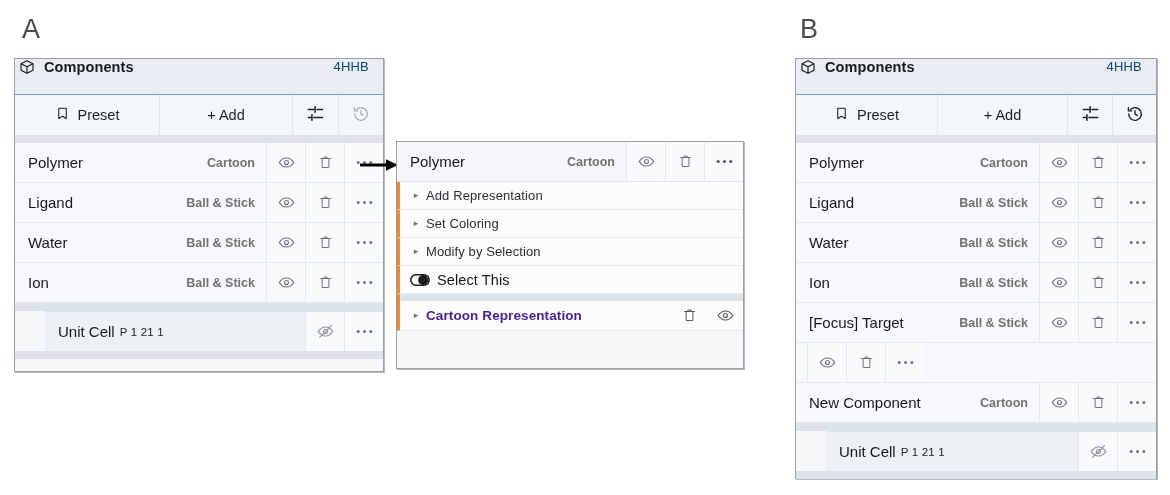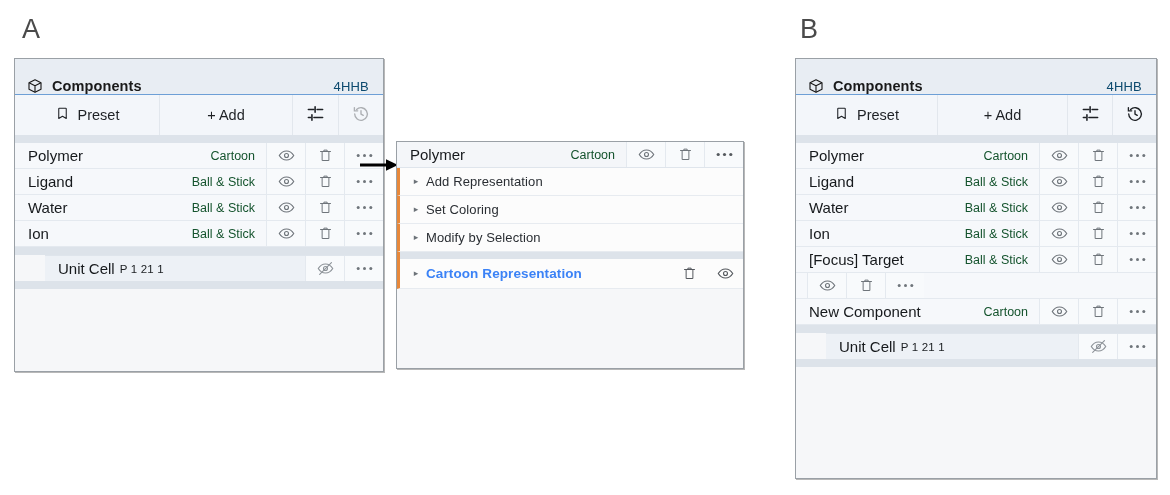--- a/index.html
+++ b/index.html
@@ -18,23 +18,23 @@
 
   
   .ms-panel{
     position:absolute;background:#f6f7f9;
     border:1px solid #9aa0a6;
     box-sizing:border-box;
     box-shadow:1px 1px 0 rgba(0,0,0,.28);
   }
   .ms-header{
     height:36px;background:#e8edf3;
-    display:flex;align-items:flex-end;
+    display:flex;align-items:flex-start;
     border-bottom:1px solid #6d9fd6;
-    box-sizing:border-box;padding:0 14px 0 12px;
+    box-sizing:border-box;padding:0 14px 0 4px;
   }
   .ms-header .cube{margin-right:9px;display:flex;align-items:center;}
   .ms-title{font-size:14.5px;font-weight:bold;color:#1a1a1a;letter-spacing:.1px;}
   .ms-header-right{margin-left:auto;font-size:13px;color:#0c4a6e;letter-spacing:.2px;}
 
   .ms-toolbar{
     height:40px;display:flex;background:#f3f6fa;
     box-sizing:border-box;
   }
   .tb-btn{
@@ -45,33 +45,33 @@
   }
   .tb-btn:last-child{border-right:none;}
   .tb-preset{flex:0 0 145px;}
   .tb-add{flex:0 0 133px;}
   .tb-icon{flex:1 1 auto;}
   .tb-disabled{opacity:.33;}
 
   .ms-gap{height:8px;background:#dde3ea;}
 
   .row{
-    height:26px;display:flex;align-items:stretch;
+    height:40px;display:flex;align-items:stretch;
     background:#f6f8fb;border-bottom:1px solid #e4e9ef;
     box-sizing:border-box;
   }
   .row .name{
     display:flex;align-items:center;padding-left:13px;
     font-size:15px;color:#16191c;white-space:nowrap;flex:1 1 auto;
     min-width:0;
   }
   .row .name .sub{font-size:11.5px;color:#1b1e21;margin-left:5px;letter-spacing:.2px;}
   .row .repr{
     display:flex;align-items:center;justify-content:flex-end;
-    font-size:12.5px;color:#14532d;padding-right:11px;white-space:nowrap;
+    font-size:12.5px;color:#737373;padding-right:11px;white-space:nowrap;font-weight:bold;
   }
   .cell-ico{
     flex:0 0 38px;display:flex;align-items:center;justify-content:center;
     border-left:1px solid #e4e9ef;background:#f8fafc;
   }
   .row.unit{background:#edf1f6;border-top:1px solid #dfe5ec;border-bottom:none;margin-left:30px;}
   .ms-footer{height:8px;background:#dde3ea;}
 
   
   #panelA{left:14px;top:58px;width:370px;height:314px;}
@@ -88,21 +88,21 @@
     padding-left:10px;
   }
   .ctx-item .caret{
     width:12px;display:inline-block;color:#6c7278;font-size:9px;
     line-height:1;margin-right:4px;text-align:center;
   }
   .ctx-item .lbl{font-size:13px;color:#2a2e33;letter-spacing:.1px;}
   .ctx-item.big .lbl{font-size:14.5px;color:#15181b;}
   .ctx-item.noborder{border-left:3px solid transparent;}
   .ctx-sep{height:7px;background:#dde3ea;border-left:3px solid #e8883a;box-sizing:border-box;}
-  .ctx-item.bold .lbl{font-weight:bold;font-size:13.5px;color:#3b82f6;}
+  .ctx-item.bold .lbl{font-weight:bold;font-size:13.5px;color:#4c1d95;}
   .ctx-item .right-ico{margin-left:auto;display:flex;align-items:center;}
   .ctx-item .right-ico span{width:36px;display:flex;align-items:center;justify-content:center;}
   .toggle-ico{margin-right:7px;display:flex;align-items:center;}
 
   
   #panelB{left:795px;top:58px;width:362px;height:421px;}
 
   
   #arrow{position:absolute;left:360px;top:158px;width:40px;height:14px;}
 </style>
@@ -325,20 +325,29 @@
       <span class="lbl">Add Representation</span>
     </div>
     <div class="ctx-item">
       <span class="caret">▸</span>
       <span class="lbl">Set Coloring</span>
     </div>
     <div class="ctx-item">
       <span class="caret">▸</span>
       <span class="lbl">Modify by Selection</span>
     </div>
+    <div class="ctx-item big">
+      <span class="toggle-ico">
+        <svg width="20" height="12" viewBox="0 0 20 12">
+          <rect x="0.8" y="0.8" width="18.4" height="10.4" rx="5.2" fill="none" stroke="#1a1d20" stroke-width="1.5"></rect>
+          <circle cx="13.2" cy="6" r="5.1" fill="#1a1d20"></circle>
+        </svg>
+      </span>
+      <span class="lbl">Select This</span>
+    </div>
   </div>
 
   <div class="ctx-sep"></div>
 
   <div class="ctx-item bold" style="height:30px;">
     <span class="caret">▸</span>
     <span class="lbl">Cartoon Representation</span>
     <span class="right-ico">
       <span>
         <svg width="15" height="15" viewBox="0 0 24 24" fill="none" stroke="#55595e" stroke-width="1.6" stroke-linecap="round">

